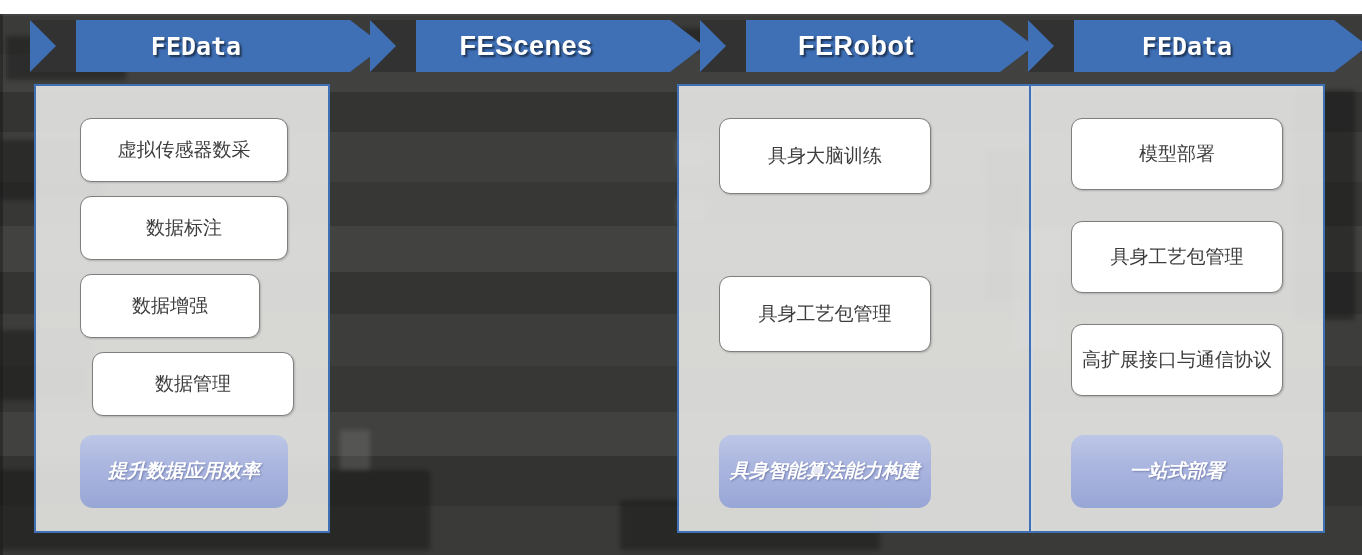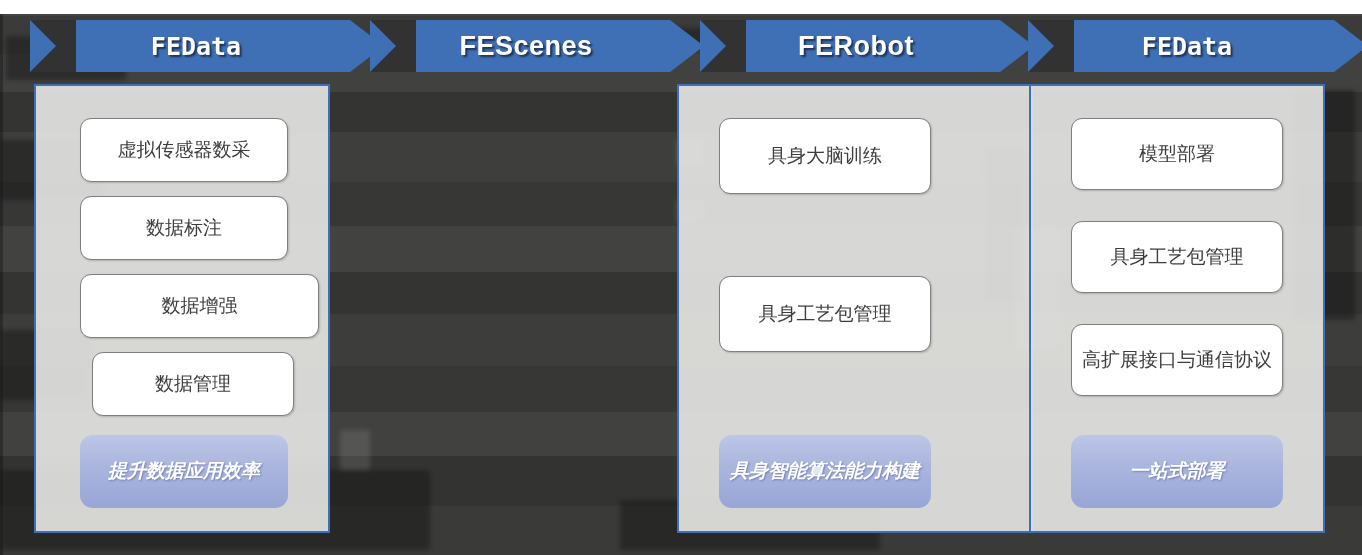--- a/index.html
+++ b/index.html
@@ -208,21 +208,21 @@
   </div>
 
   <div class="panel" style="left:34px; width:296px;">
     <div class="panel-inner">
       <div class="card card-white" style="left:44px; top:32px; width:208px; height:64px;">
         <span class="card-text">虚拟传感器数采</span>
       </div>
       <div class="card card-white" style="left:44px; top:110px; width:208px; height:64px;">
         <span class="card-text">数据标注</span>
       </div>
-      <div class="card card-white" style="left:44px; top:188px; width:239px; height:64px;">
+      <div class="card card-white" style="left:44px; top:188px; width:180px; height:64px;">
         <span class="card-text">数据增强</span>
       </div>
       <div class="card card-white" style="left:56px; top:266px; width:202px; height:64px;">
         <span class="card-text">数据管理</span>
       </div>
       <div class="card card-accent" style="left:44px; top:349px; width:208px; height:73px;">
         <span class="card-text">提升数据应用效率</span>
       </div>
     </div>
   </div>

